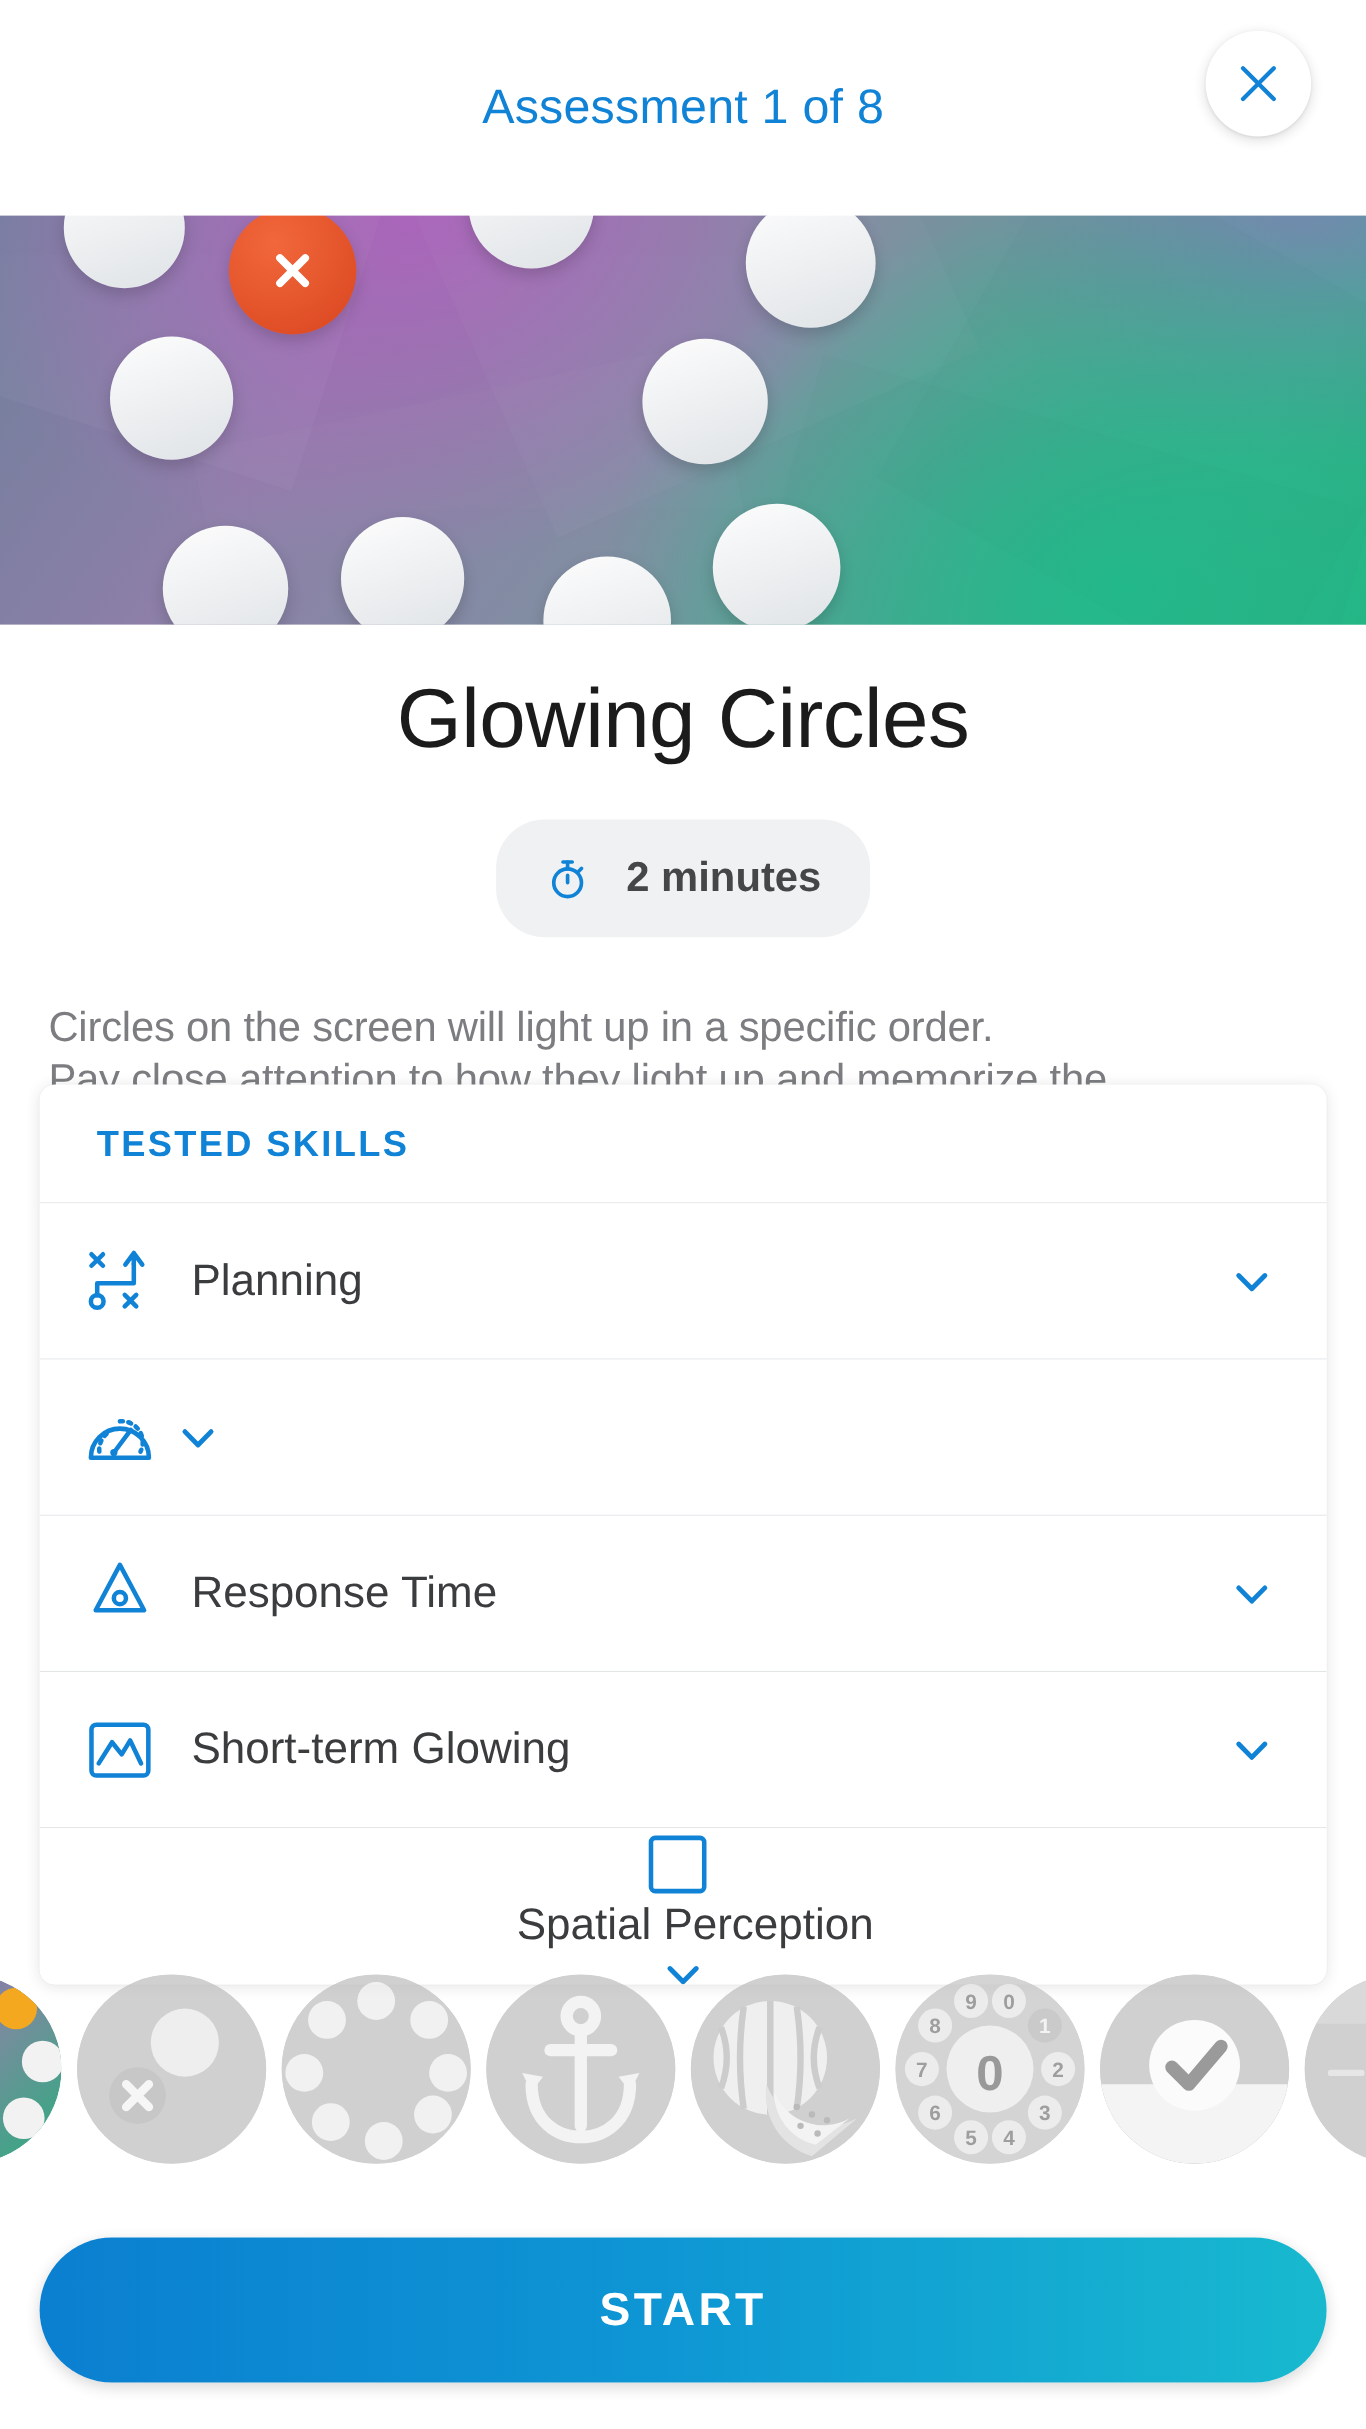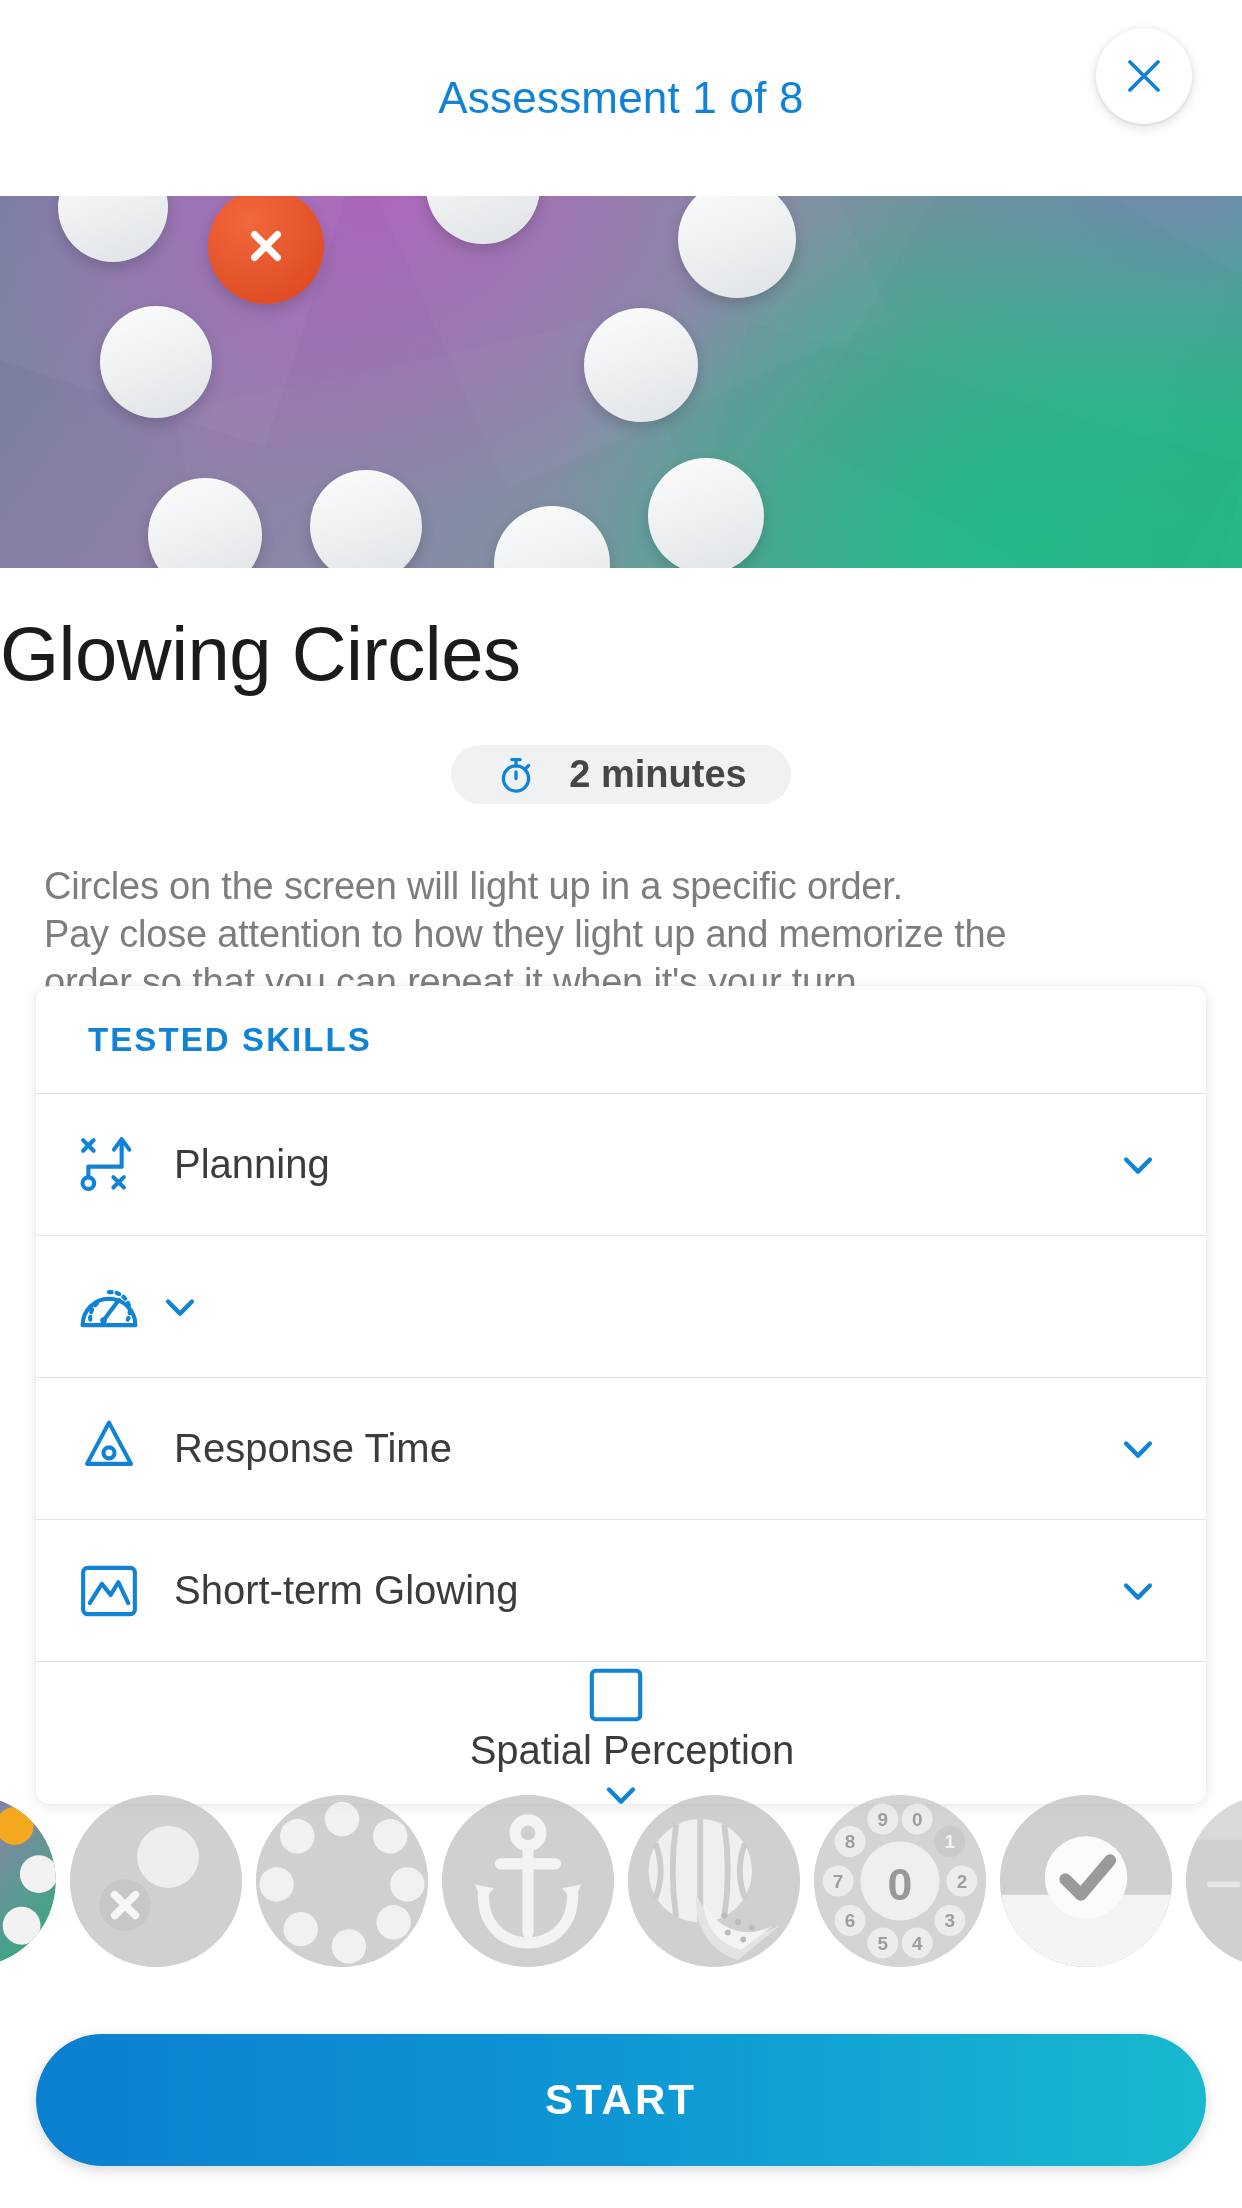--- a/index.html
+++ b/index.html
@@ -56,28 +56,28 @@
   }
   .dot.red {
     background: radial-gradient(circle at 36% 28%, #f2673c 0%, #e4552b 55%, #d9441f 100%);
     display: flex; align-items: center; justify-content: center;
   }
   .dot.red svg { width: 46px; height: 46px; }
 
   
   .body-area { position: absolute; top: 568px; left: 0; width: 1242px; height: 1640px; background: #fff; }
   .title {
-    margin-top: 42px; text-align: left;
+    margin-top: 42px; text-align: center;
     font-size: 76px; font-weight: 300; color: #1b1b1b; letter-spacing: -.5px;
   }
   .duration-wrap { display: flex; justify-content: center; margin-top: 48px; }
   .duration-pill {
     display: inline-flex; align-items: center; gap: 32px;
     background: #f0f1f2; border-radius: 44px;
-    padding: 8px 44px;
+    padding: 32px 44px;
   }
   .duration-pill svg { width: 42px; height: 42px; flex: none; }
   .duration-text { font-size: 38px; font-weight: 700; color: #444648; }
 
   .desc {
     margin: 62px 44px 0 44px;
     font-size: 38px; line-height: 1.08; font-weight: 300; color: #7b7d80;
     letter-spacing: -.2px;
   }
   .desc div { margin-bottom: 7px; }

